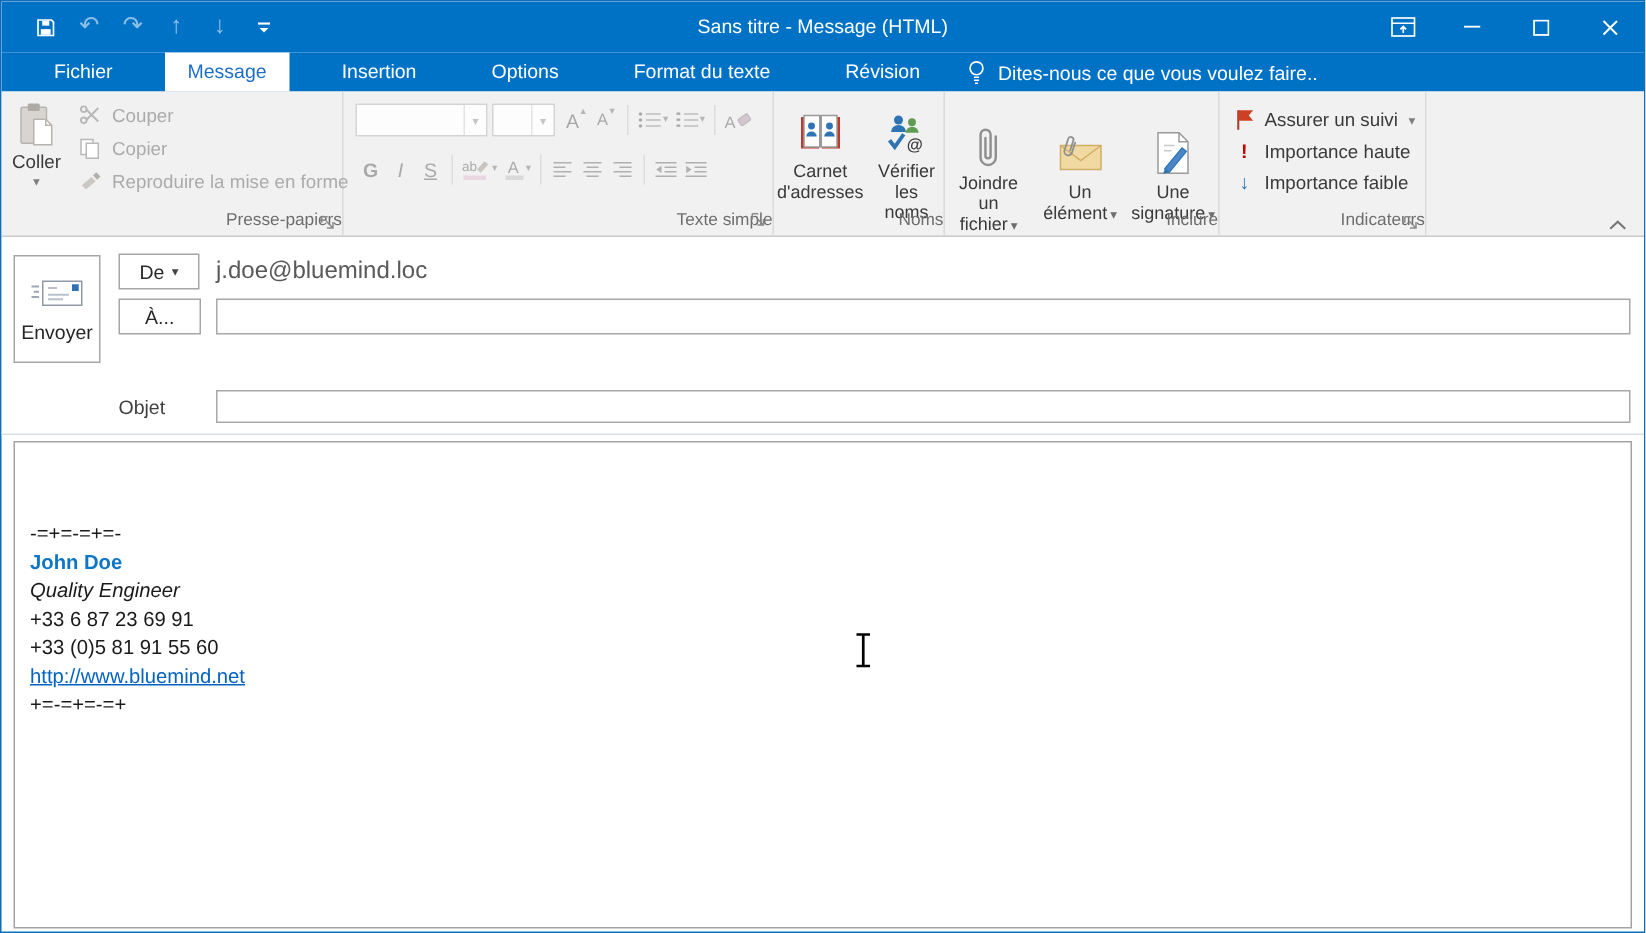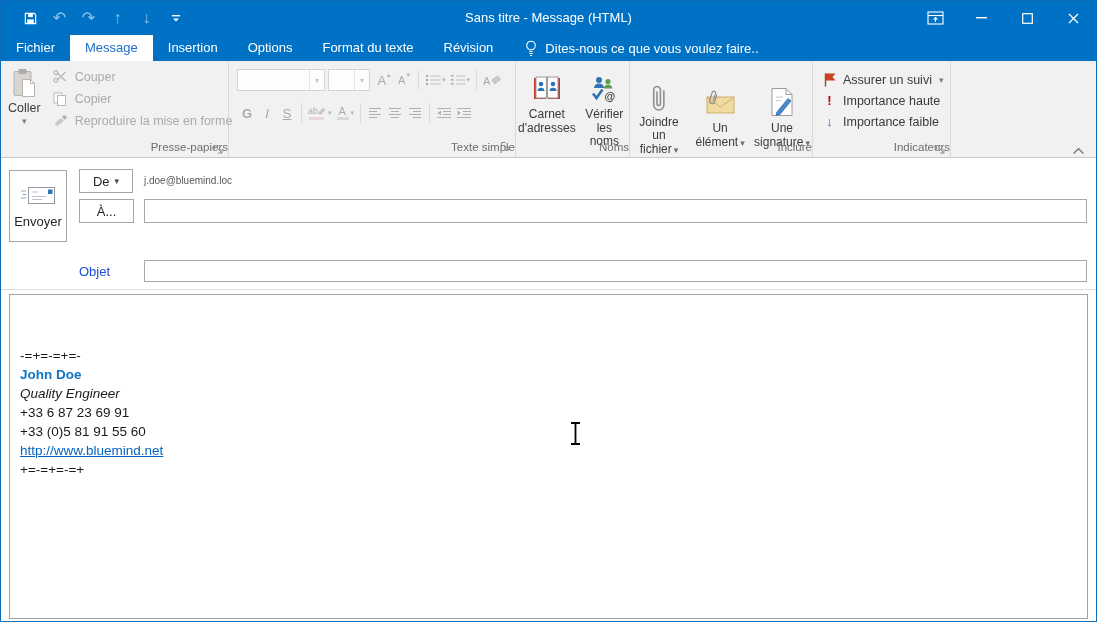--- a/index.html
+++ b/index.html
@@ -12,21 +12,21 @@
   
   .titlebar { position:absolute; top:0; left:0; right:0; height:34px; background:#0072C6; display:flex; align-items:center; }
   .qat { display:flex; align-items:center; padding-left:15px; }
   .qat-btn { width:29px; height:26px; display:flex; align-items:center; justify-content:center; color:#fff; font-size:16px; line-height:1; }
   .qat-btn.dim { opacity:.55; }
   .win-title { position:absolute; left:50%; transform:translateX(-50%); top:0; line-height:34px; color:#fff; font-size:13px; white-space:nowrap; }
   .win-controls { position:absolute; right:0; top:0; height:34px; display:flex; }
   .win-btn { width:46px; height:34px; display:flex; align-items:center; justify-content:center; }
   
   .tabrow { position:absolute; top:34px; left:0; right:0; height:26px; background:#0072C6; display:flex; align-items:stretch; font-size:13px; }
-  .tab { color:#fff; padding:0 15px; line-height:26px; white-space:nowrap; cursor:default; }
+  .tab { color:#fff; padding:0 15px; line-height:26px; white-space:nowrap; cursor:default;margin-left:20px; }
   .tab.active { background:#fff; color:#1E6EC8; }
   .tellme { display:flex; align-items:center; gap:8px; color:#fff; margin-left:17px; white-space:nowrap; }
   
   .ribbon { position:absolute; top:60px; left:0; right:0; height:97px; background:#f1f1f1; border-bottom:1px solid #c9c9c9; display:flex; }
   .group { position:relative; height:100%; border-right:1px solid #dadada; }
   .g-label { position:absolute; bottom:4px; left:0; right:0; text-align:right; font-size:11.5px; color:#6e6e6e; }
   .launcher { position:absolute; right:4px; bottom:5px; width:11px; height:11px; }
   .caret { font-size:9px; color:#7f7f7f; line-height:8px; }
   
   .g-clipboard { width:228px; display:flex; padding:5px 0 0 7px; }
@@ -63,22 +63,22 @@
   .imp-low { color:#2E74B5; font-weight:bold; font-size:13px; width:13px; text-align:center; }
   .collapse-btn { position:absolute; right:10px; bottom:6px; width:14px; height:10px; }
   
   .composeheader { position:absolute; top:158px; left:0; right:0; height:131px; background:#fff; border-bottom:1px solid #d7dee8; }
   .send-btn { position:absolute; left:8px; top:11px; width:58px; height:72px; background:#fff; border:1px solid #a6a6a6; display:flex; flex-direction:column; align-items:center; justify-content:center; gap:7px; font-size:13px; color:#262626; font-family:inherit; }
   .hrow { position:absolute; left:78px; right:9px; height:24px; }
   .hrow.r-de { top:10px; } .hrow.r-a { top:40px; } .hrow.r-cc { top:70px; } .hrow.r-obj { top:101px; }
   .fieldbtn { position:absolute; left:0; top:0; width:55px; height:24px; background:#fff; border:1px solid #a6a6a6; font-size:13px; color:#262626; display:flex; align-items:center; justify-content:center; gap:5px; font-family:inherit; }
   .fieldbtn .caret { color:#444; }
   .finput { position:absolute; left:65px; right:0; top:0; height:24px; border:1px solid #a8a8a8; font-size:13px; padding:0 6px; color:#222; font-family:inherit; outline:none; }
-  .fromval { position:absolute; left:65px; top:0; line-height:24px; font-size:10px; color:#595959; }
-  .objlabel { position:absolute; left:0; top:0; line-height:24px; font-size:13px; color:#1d4ed8; }
+  .fromval { position:absolute; left:65px; top:0; line-height:24px; font-size:16px; color:#595959; }
+  .objlabel { position:absolute; left:0; top:0; line-height:24px; font-size:13px; color:#404040; }
   
   .bodybox { position:absolute; left:8px; right:8px; top:293px; bottom:2px; border:1px solid #a3a3a3; background:#fff; }
   .sig { position:absolute; left:10px; top:51px; font-size:13.5px; line-height:19px; color:#1a1a1a; }
   .sig-name { font-weight:bold; color:#0E76C6; }
   .sig-job { font-style:italic; }
   .sig-link { color:#0563C1; text-decoration:underline; }
   .ibeam { position:absolute; left:566px; top:420px; }
 </style>
 </head>
 <body>

